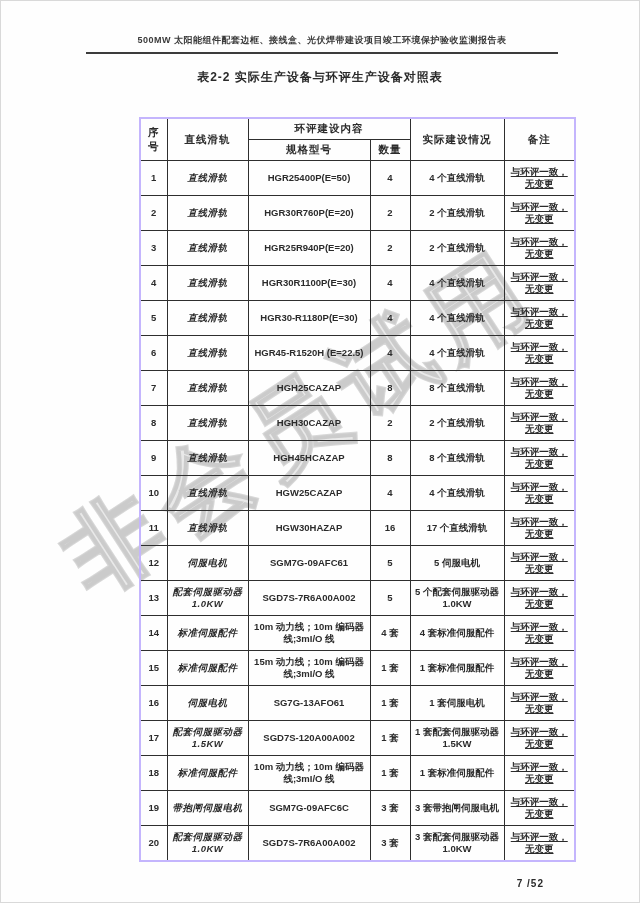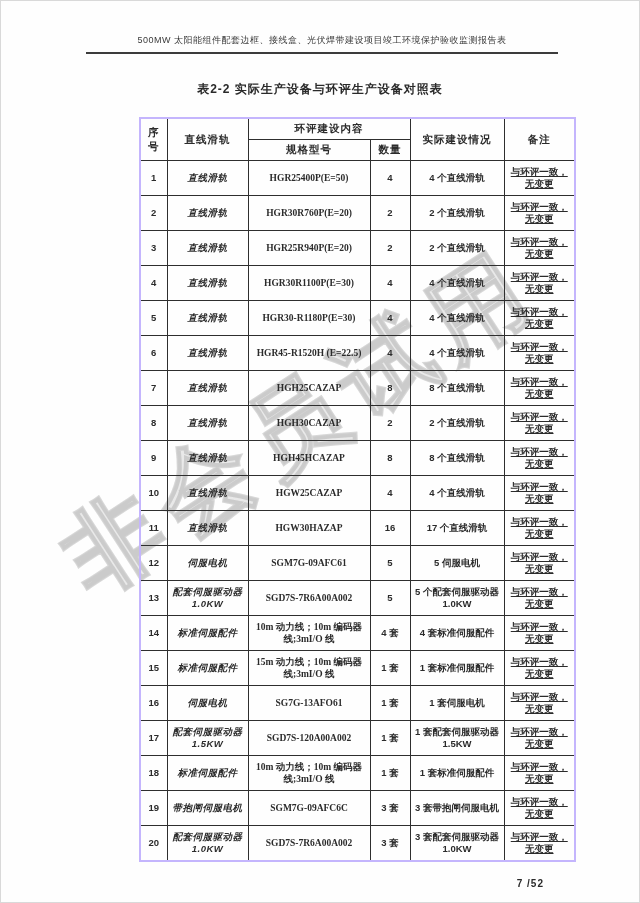--- a/index.html
+++ b/index.html
@@ -19,37 +19,37 @@
     color: #222;
   }
   
   .doc-header {
     position: absolute;
     top: 33px;
     left: 85px;
     width: 472px;
     text-align: center;
     font-size: 9px;
-    font-weight: normal;
+    font-weight: bold;
     color: #3a3a3a;
     letter-spacing: 0.5px;
     white-space: nowrap;
   }
   .header-rule {
     position: absolute;
     top: 51px;
     left: 85px;
     width: 472px;
     height: 2px;
     background: #3c3c3c;
   }
   
   .table-title {
     position: absolute;
-    top: 80px;
+    top: 68px;
     left: 0;
     width: 100%;
     text-align: center;
     font-size: 12px;
     font-weight: bold;
     color: #2a2a2a;
     letter-spacing: 1px;
   }
   
   table.equip {
@@ -76,21 +76,21 @@
     font-size: 10.5px;
     height: 18px;
     letter-spacing: 1px;
   }
   table.equip td {
     font-size: 9.5px;
     height: 32px;
   }
   td.c-seq  { font-size: 10px; }
   td.c-name { font-size: 10px; letter-spacing: 0.5px; font-style: italic; }
-  td.c-spec { font-size: 9px; font-family: Liberation Serif, serif; }
+  td.c-spec { font-size: 9px; font-family: Liberation Sans, sans-serif; }
   td.c-qty  { font-size: 10px; }
   td.c-actual { font-size: 9.5px; }
   td.c-remark { font-size: 9.5px; text-decoration: underline; }
   th.h-seq {
     word-break: break-all;
     line-height: 1.25;
     letter-spacing: 0;
   }
   
   .watermark {

